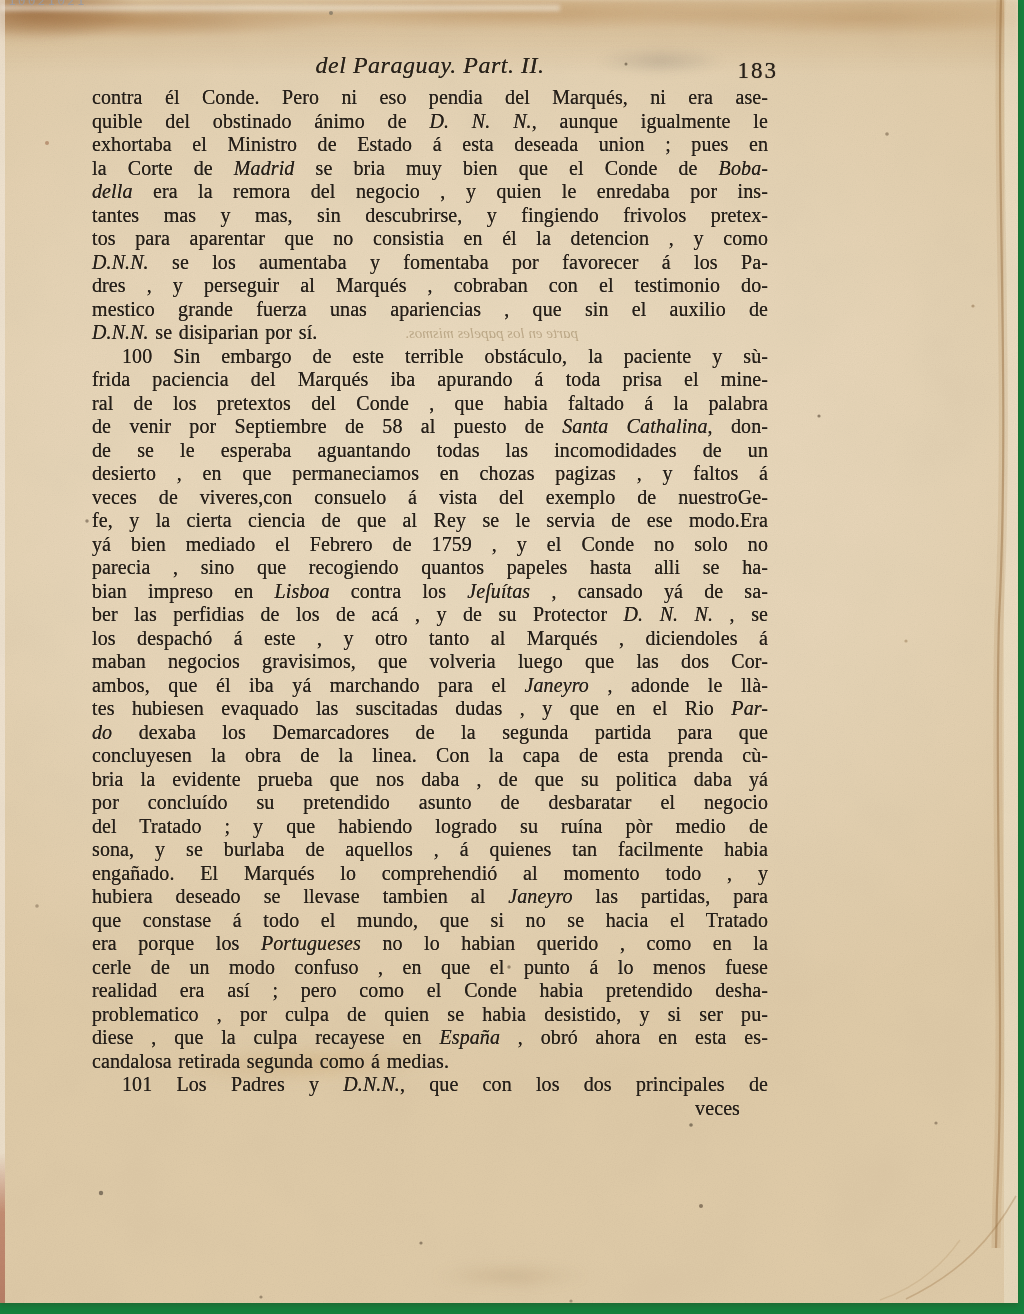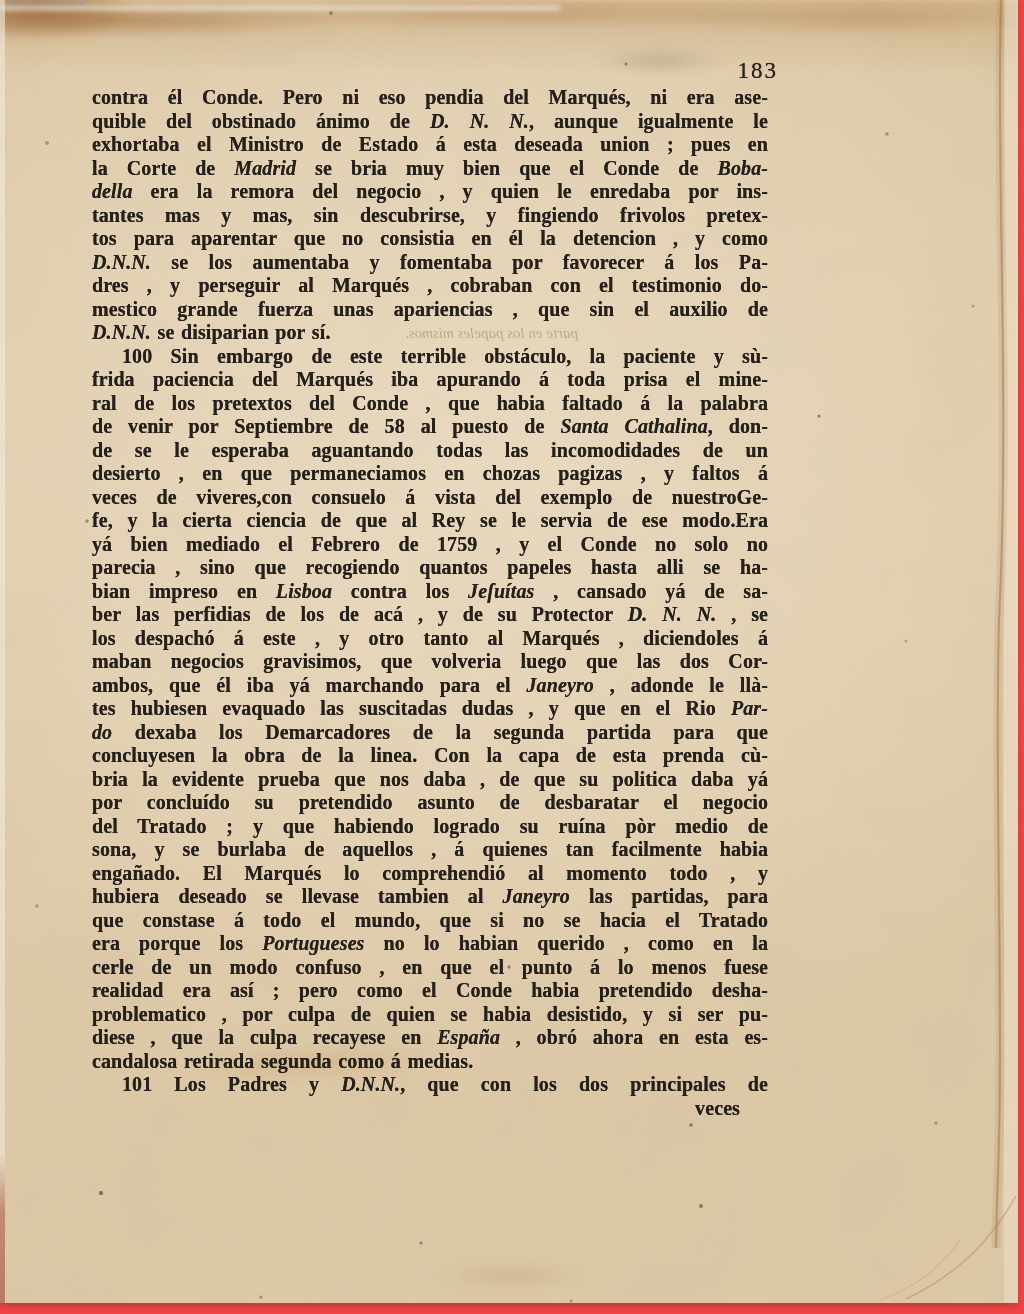--- a/index.html
+++ b/index.html
@@ -1,16 +1,16 @@
 <!DOCTYPE html>
 <html><head>
 <meta charset="utf-8">
 <style>
   html,body{margin:0;padding:0;}
-  .scan{position:relative;width:1024px;height:1314px;background:#ef4444;overflow:hidden;
+  .scan{position:relative;width:1024px;height:1314px;background:#15803d;overflow:hidden;
         font-family:"Liberation Serif","DejaVu Serif",serif;}
   .page{position:absolute;left:0;top:0;right:6px;bottom:11px;overflow:hidden;
         background:
           radial-gradient(ellipse 760px 620px at 45% 36%, #eddec3 0%, #e8d6b8 55%, #e1cca9 100%);
         box-shadow:0 3px 5px rgba(60,45,25,.25);}
   
   .stain-top{position:absolute;top:0;left:0;right:0;height:86px;filter:blur(2px);
         background:
           radial-gradient(ellipse 330px 26px at 120px 20px, rgba(160,106,52,.50), rgba(160,106,52,0) 70%),
           radial-gradient(ellipse 430px 24px at 520px 14px, rgba(176,126,70,.36), rgba(176,126,70,0) 70%),
@@ -48,21 +48,21 @@
         font-family:"DejaVu Sans Mono",monospace;font-size:13px;letter-spacing:2px;filter:blur(.4px);}
   
   .header{position:absolute;left:92px;top:52px;width:676px;height:36px;color:#2a231b;}
   .running-title{position:absolute;left:0;right:0;text-align:center;font-style:italic;
         font-size:24px;letter-spacing:.5px;text-shadow:0 0 .6px rgba(42,35,27,.9);}
   .page-number{position:absolute;right:-10px;top:6px;font-size:23px;letter-spacing:2px;
         text-shadow:0 0 .7px rgba(42,35,27,.9);}
   
   .body{position:absolute;left:92px;top:86px;width:676px;color:#26201a;font-size:20px;
         letter-spacing:.1px;word-spacing:1.5px;text-shadow:0 0 .55px rgba(38,32,26,.85);}
-  .ln{height:23.5px;line-height:23.5px;text-align:justify;text-align-last:justify;white-space:normal;font-weight:bold;}
+  .ln{height:23.5px;line-height:23.5px;text-align:justify;text-align-last:justify;white-space:normal;}
   .ln.nj{text-align-last:left;}
   .ln.right{text-align-last:right;padding-right:28px;}
   .ln.ind{text-indent:30px;}
   .it{font-style:italic;}
   
   .ghost{position:absolute;left:368px;top:325px;width:210px;height:20px;font-size:15px;
         color:rgba(122,94,52,.38);transform:scaleX(-1);filter:blur(.7px);font-style:italic;
         white-space:nowrap;}
 </style>
 </head>
@@ -78,20 +78,21 @@
     <div class="red-edge"></div>
     <div class="right-light"></div>
     <div class="smudge-a"></div>
     <div class="smudge-b"></div>
     <div class="smudge-c"></div>
     <div class="specks"></div>
 
     <div class="corner-artifact">10021021</div>
 
     <div class="header">
+      <div class="running-title">del Paraguay. Part. II.</div>
       <div class="page-number">183</div>
     </div>
 
     <div class="body">
         <div class="ln"><span>contra él Conde. Pero ni eso pendia del Marqués, ni era ase-</span></div>
         <div class="ln"><span>quible del obstinado ánimo de </span><span class="it">D. N. N.</span><span>, aunque igualmente le</span></div>
         <div class="ln"><span>exhortaba el Ministro de Estado á esta deseada union ; pues en</span></div>
         <div class="ln"><span>la Corte de </span><span class="it">Madrid</span><span> se bria muy bien que el Conde de </span><span class="it">Boba-</span></div>
         <div class="ln"><span class="it">della</span><span> era la remora del negocio , y quien le enredaba por ins-</span></div>
         <div class="ln"><span>tantes mas y mas, sin descubrirse, y fingiendo frivolos pretex-</span></div>

